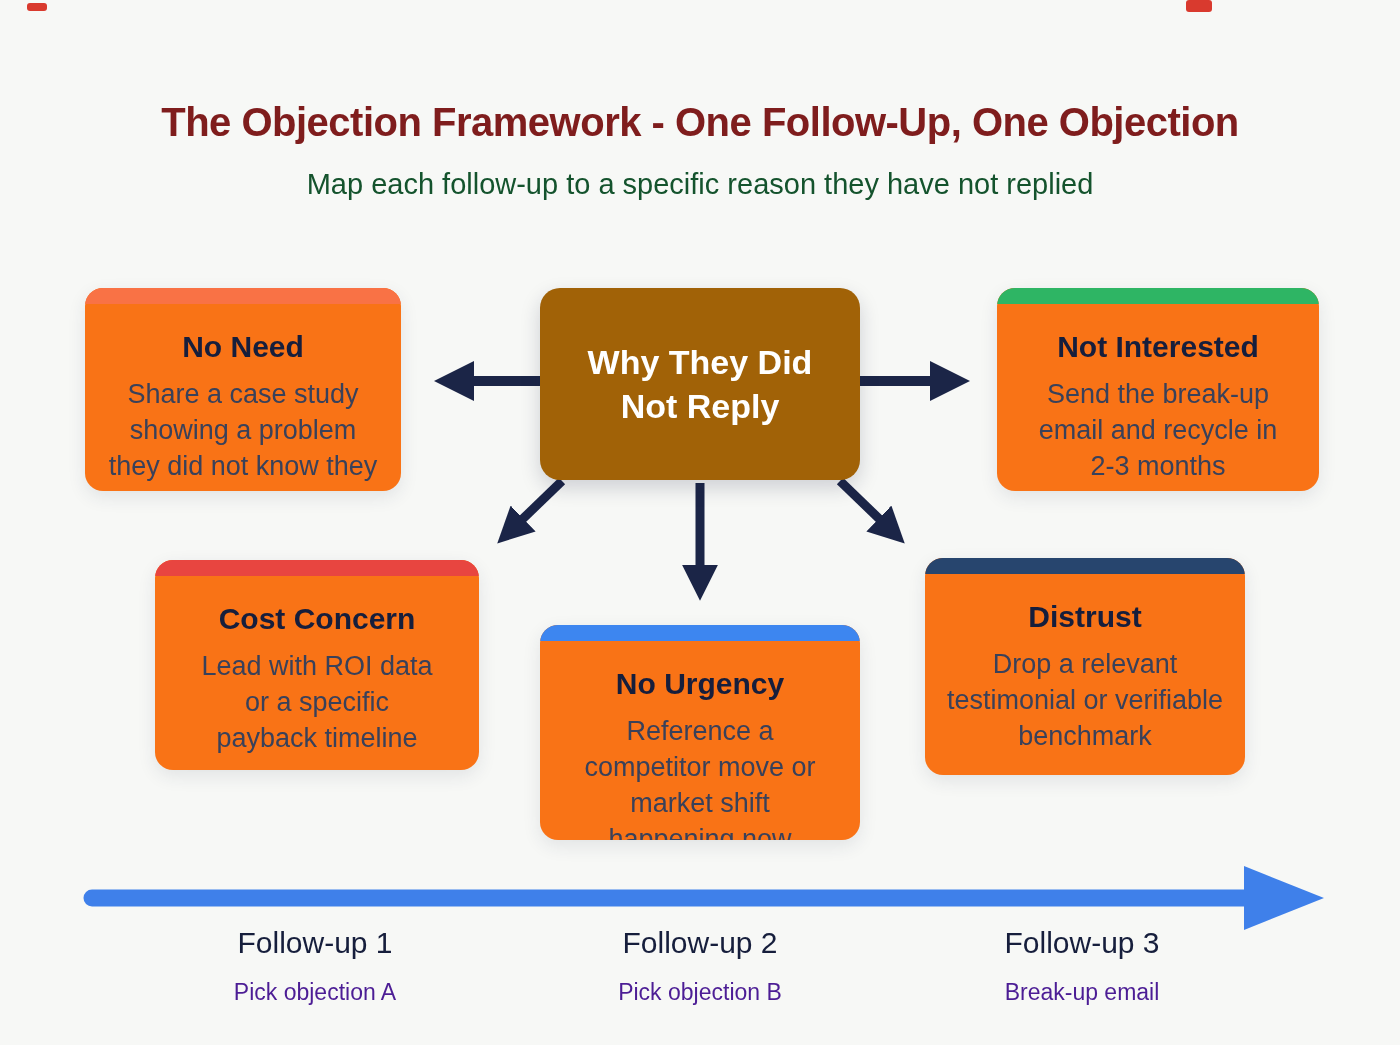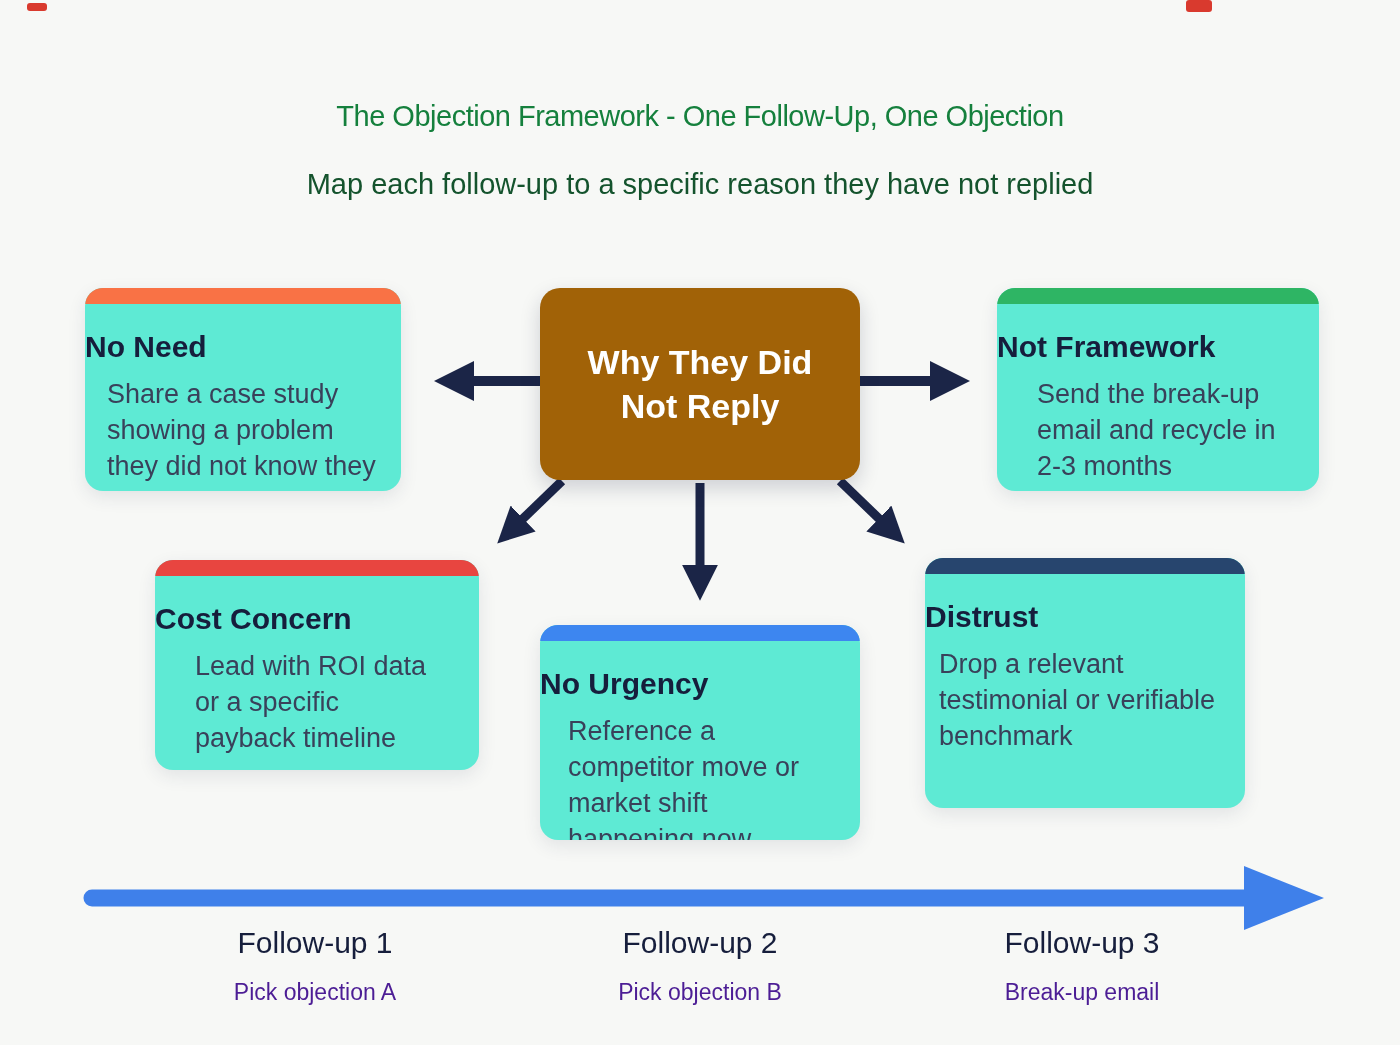--- a/index.html
+++ b/index.html
@@ -10,24 +10,24 @@
     margin: 0 auto;
     background: #f7f8f6;
     overflow: hidden;
     font-family: "Liberation Sans", "DejaVu Sans", sans-serif;
     color: #161e3c;
   }
   .page-title {
     position: absolute;
     top: 100px; left: 0; width: 100%;
     text-align: center;
-    font-size: 29px;
-    font-weight: normal;
+    font-size: 40px;
+    font-weight: bold;
     letter-spacing: -0.5px;
-    color: #15803d;
+    color: #7f1d1d;
   }
   .page-subtitle {
     position: absolute;
     top: 168px; left: 0; width: 100%;
     text-align: center;
     font-size: 29px;
     color: #14532d;
   }
   .center-node {
     position: absolute;
@@ -40,24 +40,24 @@
   .center-node .label {
     color: #ffffff;
     font-size: 34px;
     font-weight: bold;
     text-align: center;
     line-height: 1.3;
     padding: 0 30px;
   }
   .card {
     position: absolute;
-    background: #5eead4;
+    background: #f97316;
     border-radius: 18px;
     box-shadow: 0 6px 18px rgba(40,50,80,0.10);
-    text-align: left;
+    text-align: center;
     overflow: hidden;
   }
   .card .accent {
     height: 16px;
     width: 100%;
     border-radius: 18px 18px 0 0;
   }
   .card .card-title {
     margin-top: 26px;
     font-size: 30px;
@@ -130,37 +130,37 @@
   </div>
 
   <div class="card no-need" style="left:85px;top:288px;width:316px;height:203px;">
     <div class="accent" style="background: rgb(249, 114, 69);"></div>
     <div class="card-title">No Need</div>
     <div class="card-body">Share a case study showing a problem they did not know they had</div>
   </div>
 
   <div class="card not-interested" style="left:997px;top:288px;width:322px;height:203px;">
     <div class="accent" style="background: rgb(46, 181, 100);"></div>
-    <div class="card-title">Not Framework</div>
+    <div class="card-title">Not Interested</div>
     <div class="card-body">Send the break-up email and recycle in 2-3 months</div>
   </div>
 
   <div class="card no-urgency" style="left:540px;top:625px;width:320px;height:215px;">
     <div class="accent" style="background: rgb(61, 134, 240);"></div>
     <div class="card-title">No Urgency</div>
     <div class="card-body">Reference a competitor move or market shift happening now</div>
   </div>
 
   <div class="card cost-concern" style="left:155px;top:560px;width:324px;height:210px;">
     <div class="accent" style="background: rgb(232, 69, 64);"></div>
     <div class="card-title">Cost Concern</div>
     <div class="card-body">Lead with ROI data or a specific payback timeline</div>
   </div>
 
-  <div class="card distrust" style="left:925px;top:558px;width:320px;height:250px;">
+  <div class="card distrust" style="left:925px;top:558px;width:320px;height:217px;">
     <div class="accent" style="background: rgb(39, 69, 110);"></div>
     <div class="card-title">Distrust</div>
     <div class="card-body">Drop a relevant testimonial or verifiable benchmark</div>
   </div>
 
   <svg class="arrows-layer" width="1400" height="1045" viewBox="0 0 1400 1045">
     <line x1="92" y1="898" x2="1250" y2="898" stroke="#3F80EA" stroke-width="17" stroke-linecap="round" style="stroke: rgb(63, 128, 234);"></line>
     <polygon points="1244,866 1324,898 1244,930" fill="#3F80EA" style="fill: rgb(63, 128, 234);"></polygon>
   </svg>
 

